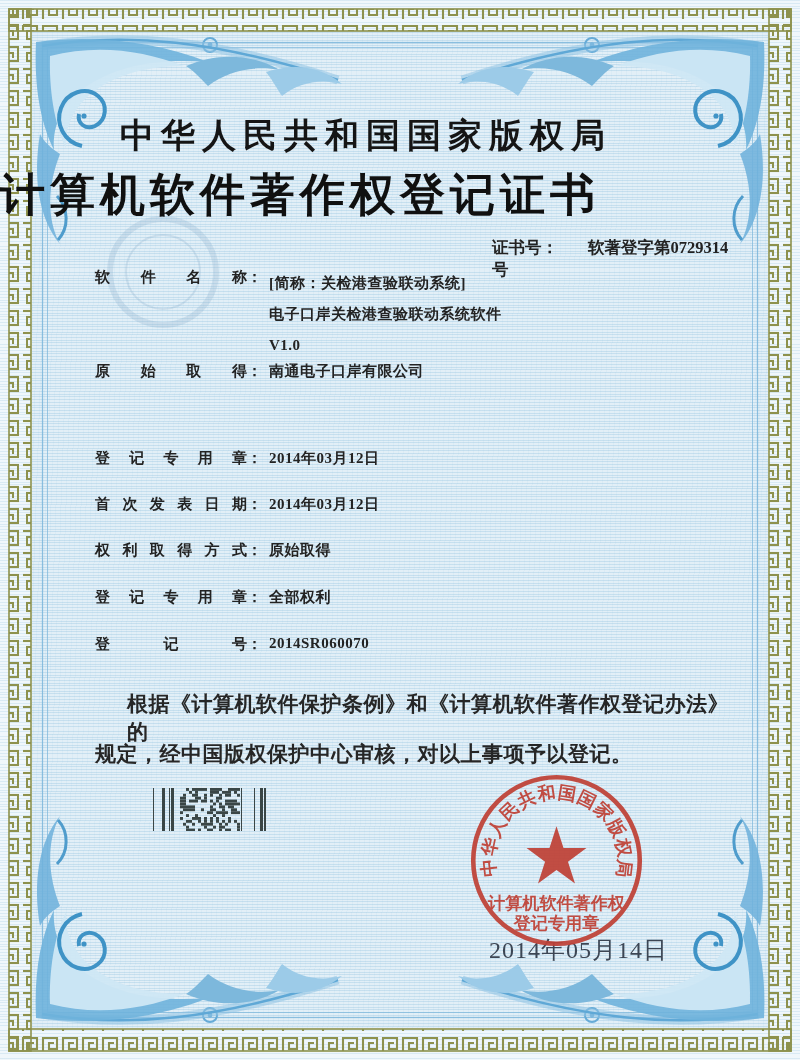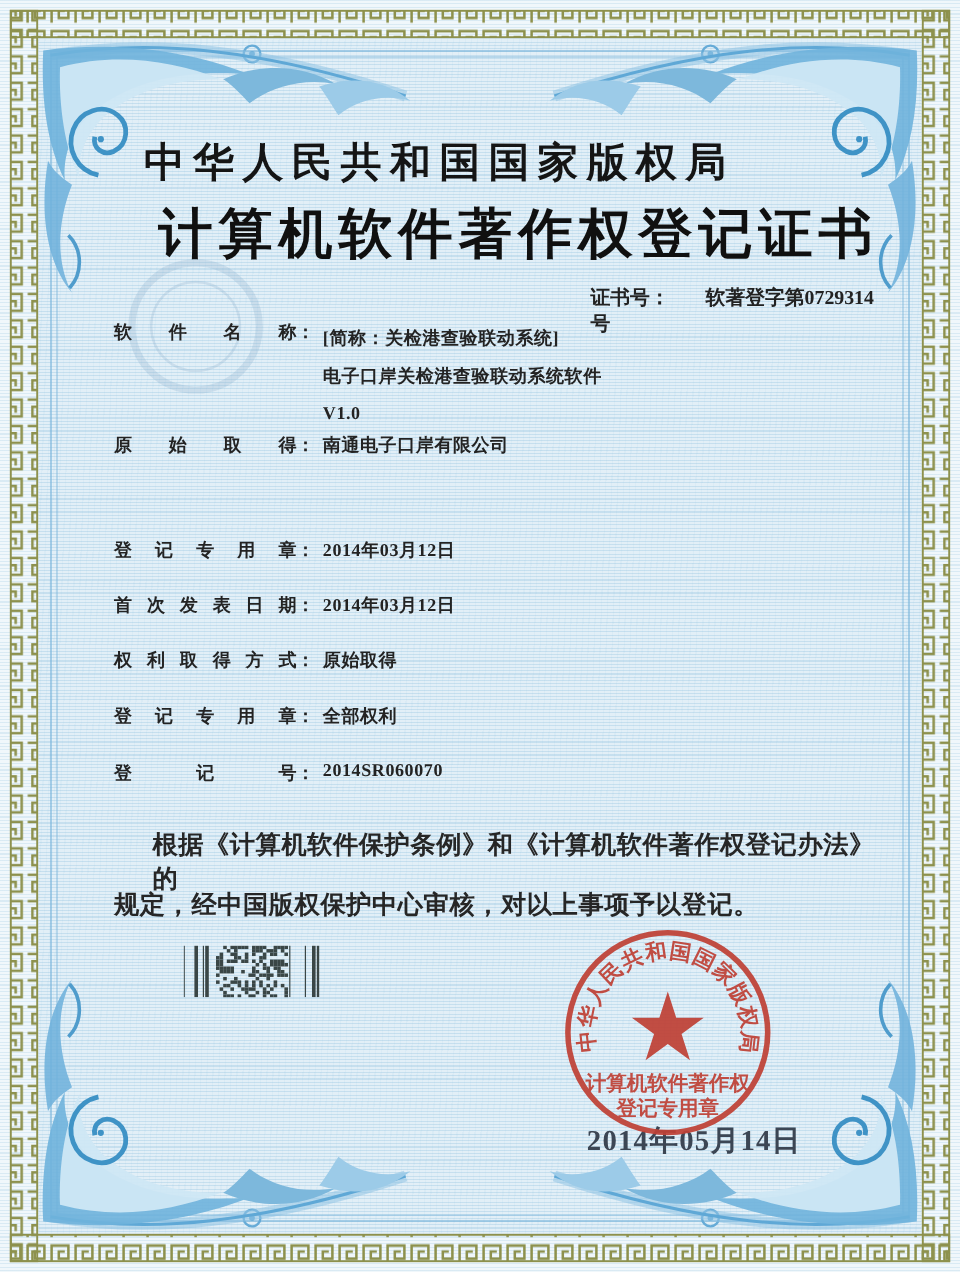--- a/index.html
+++ b/index.html
@@ -8,40 +8,40 @@
     background:#f0f7fb;
     background-image:repeating-linear-gradient(180deg, rgba(126,182,214,.20) 0 .9px, rgba(240,248,252,0) .9px 2.8px);}
   .inner-bg{position:absolute;left:32px;top:32px;right:32px;bottom:32px;z-index:1;
     background:#e2eff7;
     background-image:repeating-linear-gradient(180deg, rgba(118,178,214,.26) 0 .9px, rgba(226,240,248,0) .9px 2.7px),
                      repeating-linear-gradient(92deg, rgba(150,200,228,.10) 0 1px, rgba(226,240,248,0) 1px 5px);}
   svg.frame{position:absolute;left:0;top:0;z-index:2;pointer-events:none;}
   .content{position:absolute;left:0;top:0;width:732px;height:1060px;z-index:5;color:#1d1d1d;}
   .issuer{position:absolute;top:113px;left:0;width:100%;text-align:center;
     font-size:34px;font-weight:bold;letter-spacing:7px;color:#151515;}
-  .cert-title{position:absolute;top:165px;left:0;width:100%;text-align:right;
+  .cert-title{position:absolute;top:165px;left:0;width:100%;text-align:left;
     font-size:45px;font-weight:bold;letter-spacing:5px;color:#101010;}
   .certno{position:absolute;top:237px;left:492px;font-size:16.5px;font-weight:bold;color:#222;}
   .certno .val{margin-left:30px;}
   .row{position:absolute;left:95px;display:flex;align-items:flex-start;
     font-size:15px;font-weight:600;color:#232323;}
   .flabel{display:inline-block;width:152px;text-align:justify;text-align-last:justify;flex:none;}
   .colon{flex:none;margin-right:7px;}
   .fvalue{letter-spacing:.5px;}
   .vblock div{line-height:31px;letter-spacing:.5px;}
   .stmt{position:absolute;font-size:21px;font-weight:600;letter-spacing:.5px;color:#262626;}
   .stmt1{top:690px;left:127px;}
   .stmt2{top:740px;left:95px;}
   .barcode{position:absolute;left:153px;top:788px;z-index:5;}
   .serial{position:absolute;left:127px;top:931px;z-index:5;}
   .serial .no{font-size:25px;color:#1a1a1a;letter-spacing:1px;}
   .serial .num{font-family:"DejaVu Sans Mono","Liberation Mono",monospace;
     font-size:23px;color:#a8453c;letter-spacing:1px;margin-left:16px;}
   .issue-date{position:absolute;left:489px;top:934px;z-index:5;
-    font-size:24px;font-weight:700;color:#3c4654;letter-spacing:1px;}
+    font-size:24px;font-weight:400;color:#3c4654;letter-spacing:1px;}
   .seal{position:absolute;left:464px;top:768px;width:185px;height:185px;z-index:6;opacity:.93;}
 </style>
 </head>
 <body>
 
 <div class="sheet">
   <div class="inner-bg"></div>
 
   <svg class="frame" width="800" height="1060" viewBox="0 0 800 1060">
     <defs>

